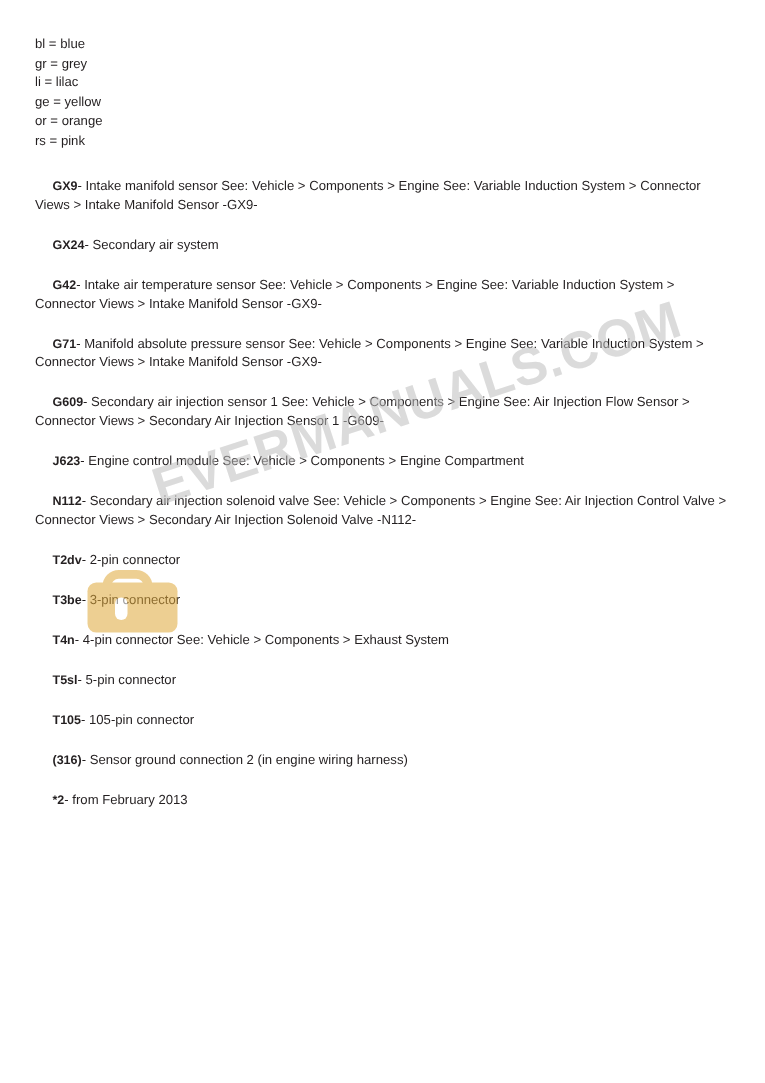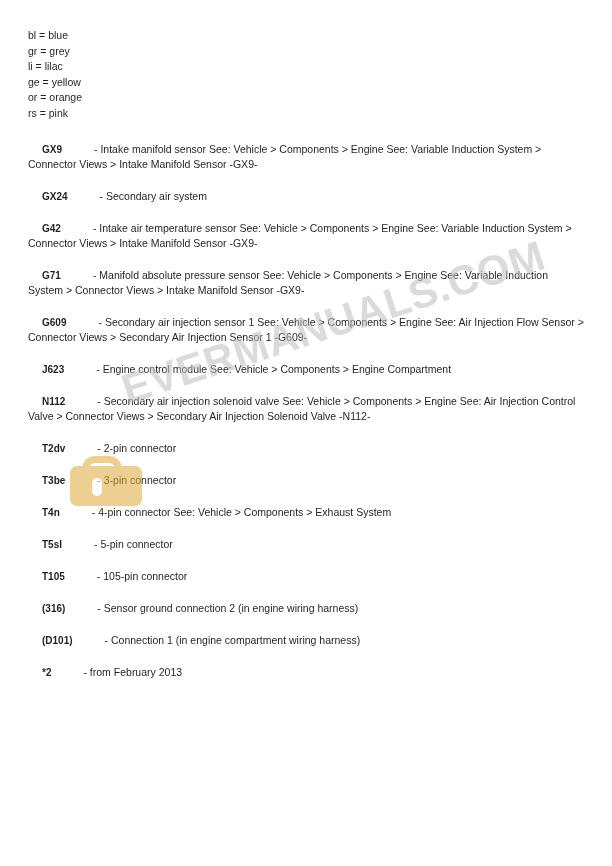--- a/index.html
+++ b/index.html
@@ -51,21 +51,20 @@
     font-weight: bold;
     line-height: 15px;
     color: #231f20;
     white-space: pre;
   }
   .entry .desc {
     font-size: 10.5px;
     font-weight: normal;
     line-height: 15px;
     color: #231f20;
-    margin-left: 32px;
   }
   .entry .indent {
     display: inline-block;
     width: 14px;
   }
 
   
   .watermark {
     position: absolute;
     left: 64px;
@@ -186,23 +185,20 @@
     </div>
 
     <div class="entry">
       <span class="indent"></span><span class="code">T105</span><span class="desc">- 105-pin connector</span>
     </div>
 
     <div class="entry">
       <span class="indent"></span><span class="code">(316)</span><span class="desc">- Sensor ground connection 2 (in engine wiring harness)</span>
     </div>
 
-    <div class="entry">
-      <span class="indent"></span><span class="code">(D101)</span><span class="desc">- Connection 1 (in engine compartment wiring harness)</span>
-    </div>
 
 
     <div class="entry">
       <span class="indent"></span><span class="code">*2</span><span class="desc">- from February 2013</span>
     </div>
 
   </div>
 
   <div class="watermark">
     <div class="wm-mark">

